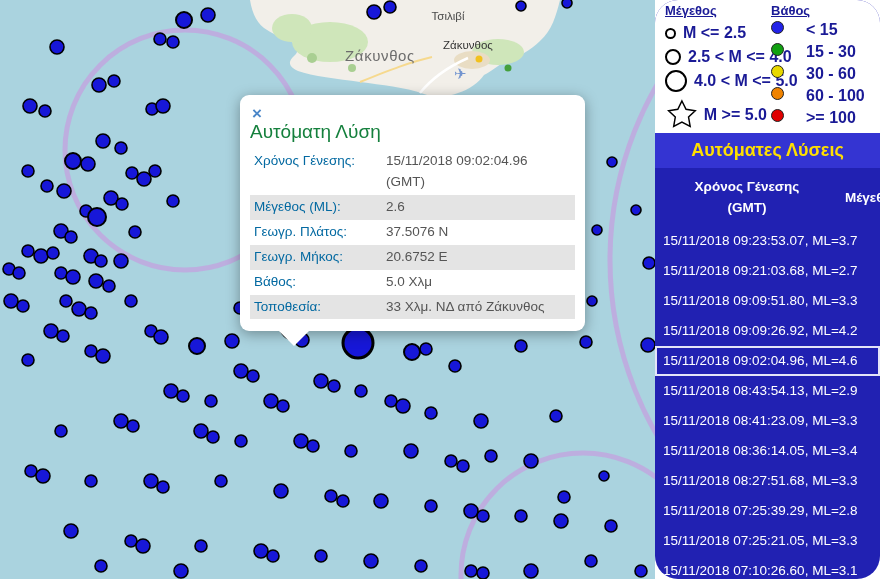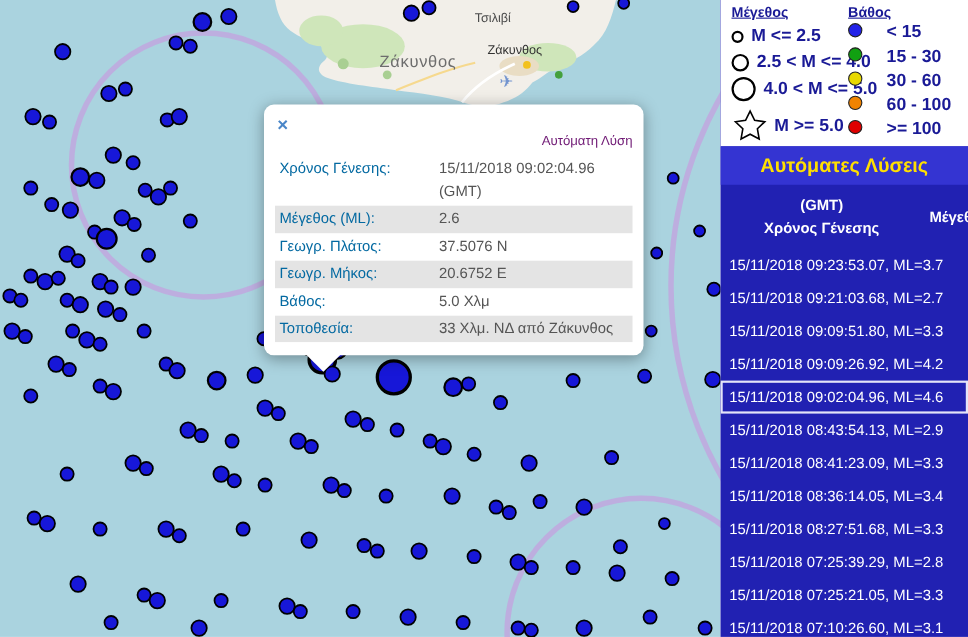--- a/index.html
+++ b/index.html
@@ -13,31 +13,31 @@
   .island-label{fill:#6d6d6d;font-size:15px;letter-spacing:.6px;}
   .town-label{fill:#333;font-size:11.5px;}
   .plane{fill:#7294cf;font-size:15px;}
 
   
   .popup{position:absolute;left:240px;top:95px;width:345px;background:#fff;
          border-radius:9px;box-shadow:0 3px 14px rgba(0,0,0,.35);
          padding:10px 10px 12px 10px;box-sizing:border-box;z-index:5;}
   .popup-close{position:absolute;left:12px;top:10px;color:#4a86c8;font-size:17px;
                font-weight:bold;line-height:1;cursor:pointer;}
-  .popup-title{text-align:right;color:#701a75;font-size:12px;margin:16px 0 6px 0;}
+  .popup-title{text-align:left;color:#15803d;font-size:19px;margin:16px 0 6px 0;}
   .popup-row{display:flex;font-size:13.5px;line-height:1.55;}
   .popup-row.shaded{background:#e4e4e4;}
   .popup-row .lbl{flex:0 0 122px;color:#0369a1;padding:2px 4px 2px 4px;}
-  .popup-row .val{flex:1;color:#555;padding:2px 6px;margin-left:13px;}
+  .popup-row .val{flex:1;color:#555;padding:2px 6px;}
   .popup-pointer{position:absolute;left:38px;bottom:-15px;width:0;height:0;
                  border:16px solid transparent;border-top:16px solid #fff;border-bottom:0;}
 
   
   .side-panel{position:absolute;left:655px;top:0;width:225px;height:579px;
-              background:#2121b2;overflow:hidden;}
+              background:#2121b2;overflow:hidden;border-radius:23px;}
   .legend{background:#fff;height:133px;display:flex;box-sizing:border-box;
           padding:3px 0 0 10px;overflow:hidden;}
   .legend-col.mag{width:102px;flex:0 0 102px;}
   .legend-col.depth{flex:1;padding-left:4px;}
   .legend-title{color:#1a1a96;font-weight:bold;font-size:13px;
                 text-decoration:underline;margin-bottom:3px;}
   .mag-item{display:flex;align-items:center;height:24px;gap:7px;}
   .mag-circle{background:#fff;border:2px solid #000;border-radius:50%;flex:0 0 auto;
               box-sizing:border-box;}
   .leg-label{color:#1a1a96;font-weight:bold;font-size:16px;white-space:nowrap;}
@@ -317,22 +317,22 @@
               <span class="leg-label">&gt;= 100</span>
             </div>
           </div>
       </div>
     </div>
 
     <div class="panel-band">Αυτόματες Λύσεις</div>
 
     <div class="table-head">
       <div class="th-time">
+        <div>Χρόνος Γένεσης</div>
         <div>(GMT)</div>
-        <div>Χρόνος Γένεσης</div>
       </div>
       <div class="th-mag">Μέγεθος</div>
     </div>
 
     <div class="event-list">
         <div class="event-row">15/11/2018 09:23:53.07, ML=3.7</div>
         <div class="event-row">15/11/2018 09:21:03.68, ML=2.7</div>
         <div class="event-row">15/11/2018 09:09:51.80, ML=3.3</div>
         <div class="event-row">15/11/2018 09:09:26.92, ML=4.2</div>
         <div class="event-row selected">15/11/2018 09:02:04.96, ML=4.6</div>

